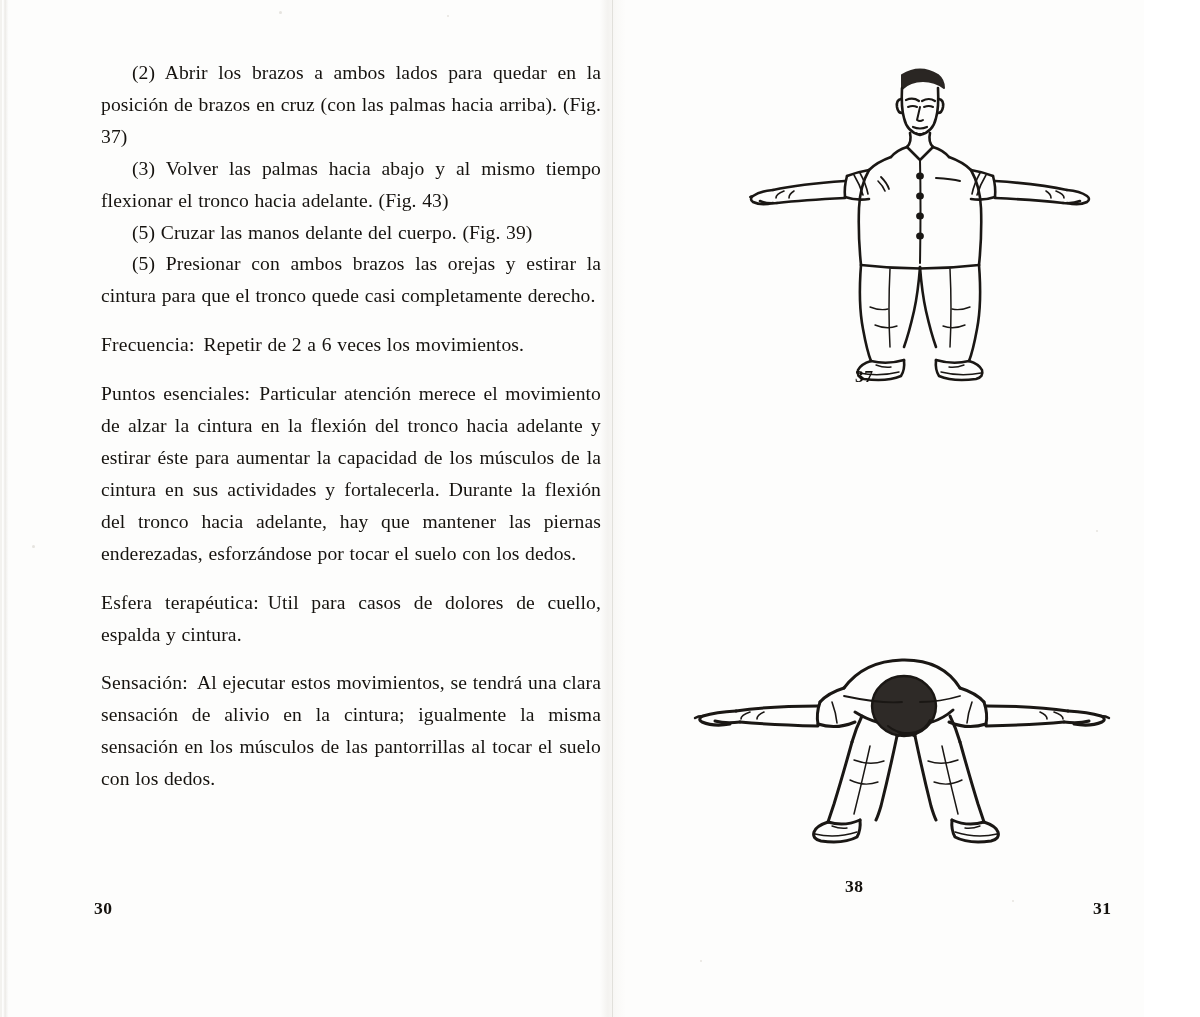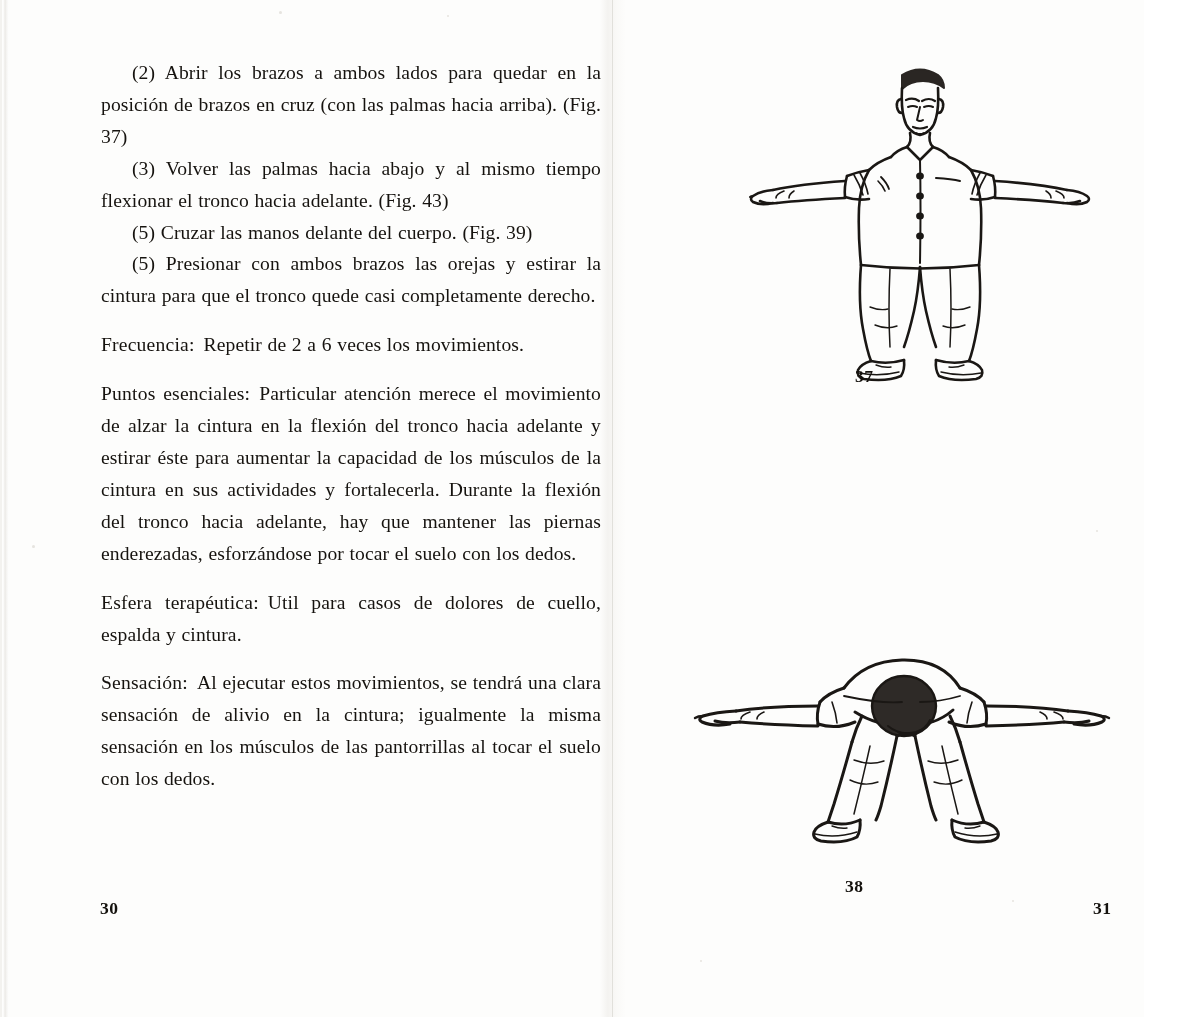--- a/index.html
+++ b/index.html
@@ -92,21 +92,21 @@
   }
   .lead-sp { display: inline-block; width: 9px; }
 
   .folio {
     position: absolute;
     font-size: 17.5px;
     font-weight: bold;
     color: #15120e;
     letter-spacing: .5px;
   }
-  .folio-left  { left: 100px;  top: 898px; text-align: center; }
+  .folio-left  { left: 94px;  top: 898px; text-align: center; }
   .folio-right { left: 1093px; top: 898px; text-align: right; }
 
   
   .page-right {
     position: absolute;
     left: 612px; top: 0;
     width: 588px; height: 1017px;
   }
   .figure { position: absolute; }
   .fig-caption {

